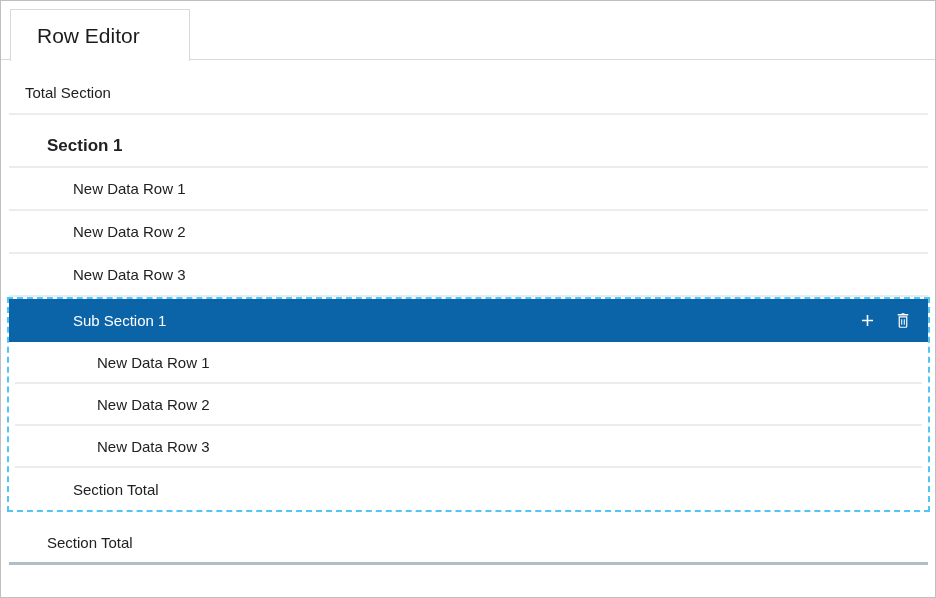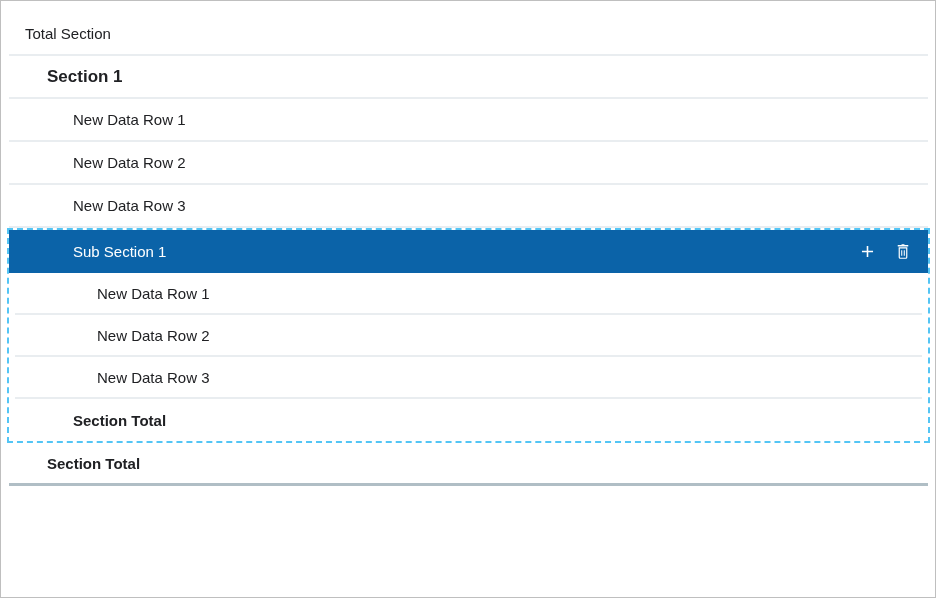--- a/index.html
+++ b/index.html
@@ -40,24 +40,24 @@
   .row {
     box-sizing: border-box;
     height: 43px;
     display: flex; align-items: center;
     margin: 0 7px 0 8px;
     border-bottom: 2px solid #e9edf0;
     font-size: 15px;
     cursor: default;
   }
   .row.ind-0 { padding-left: 16px; }
-  .row.ind-1 { padding-left: 38px; }
+  .row.ind-1 { padding-left: 38px; margin-top: 10px; }
   .row.ind-2 { padding-left: 64px; }
   .section-title { font-weight: bold; font-size: 17px; }
-  .bold { font-weight: bold; }
+  .bold { font-weight: normal; }
   .row.strong-divider { border-bottom: 3px solid #b0bec5; }
   
   .subblock {
     box-sizing: border-box;
     margin: 0 5px 0 6px;
     border: 2px dashed #53c5f5;
     background: #fff;
   }
   .subheader {
     box-sizing: border-box;
@@ -84,20 +84,26 @@
   }
   .subrow.ind-3 { padding-left: 82px; }
   .subrow.ind-2 { padding-left: 58px; }
   .subrow.last { border-bottom: none; }
 </style>
 </head>
 <body>
 
 <div class="frame">
 
+  <div class="tabbar">
+    <div class="baseline"></div>
+    <div class="tab">
+      <span>Row Editor</span>
+    </div>
+  </div>
 
   <div class="content">
 
     <div class="row ind-0">
       <span>Total Section</span>
     </div>
 
     <div class="row ind-1 section-title">
       <span>Section 1</span>
     </div>

